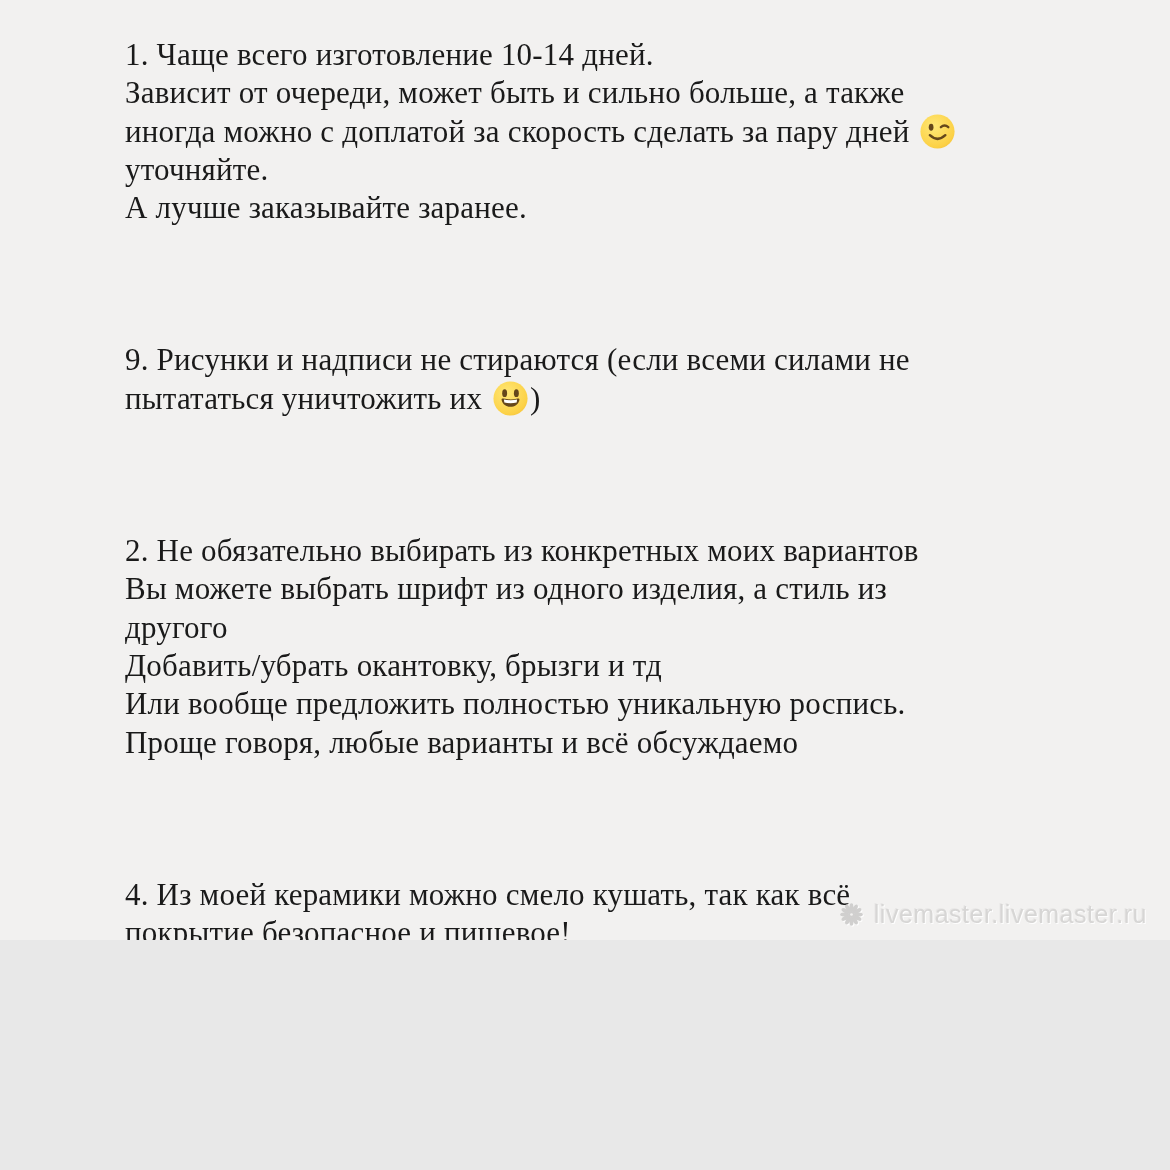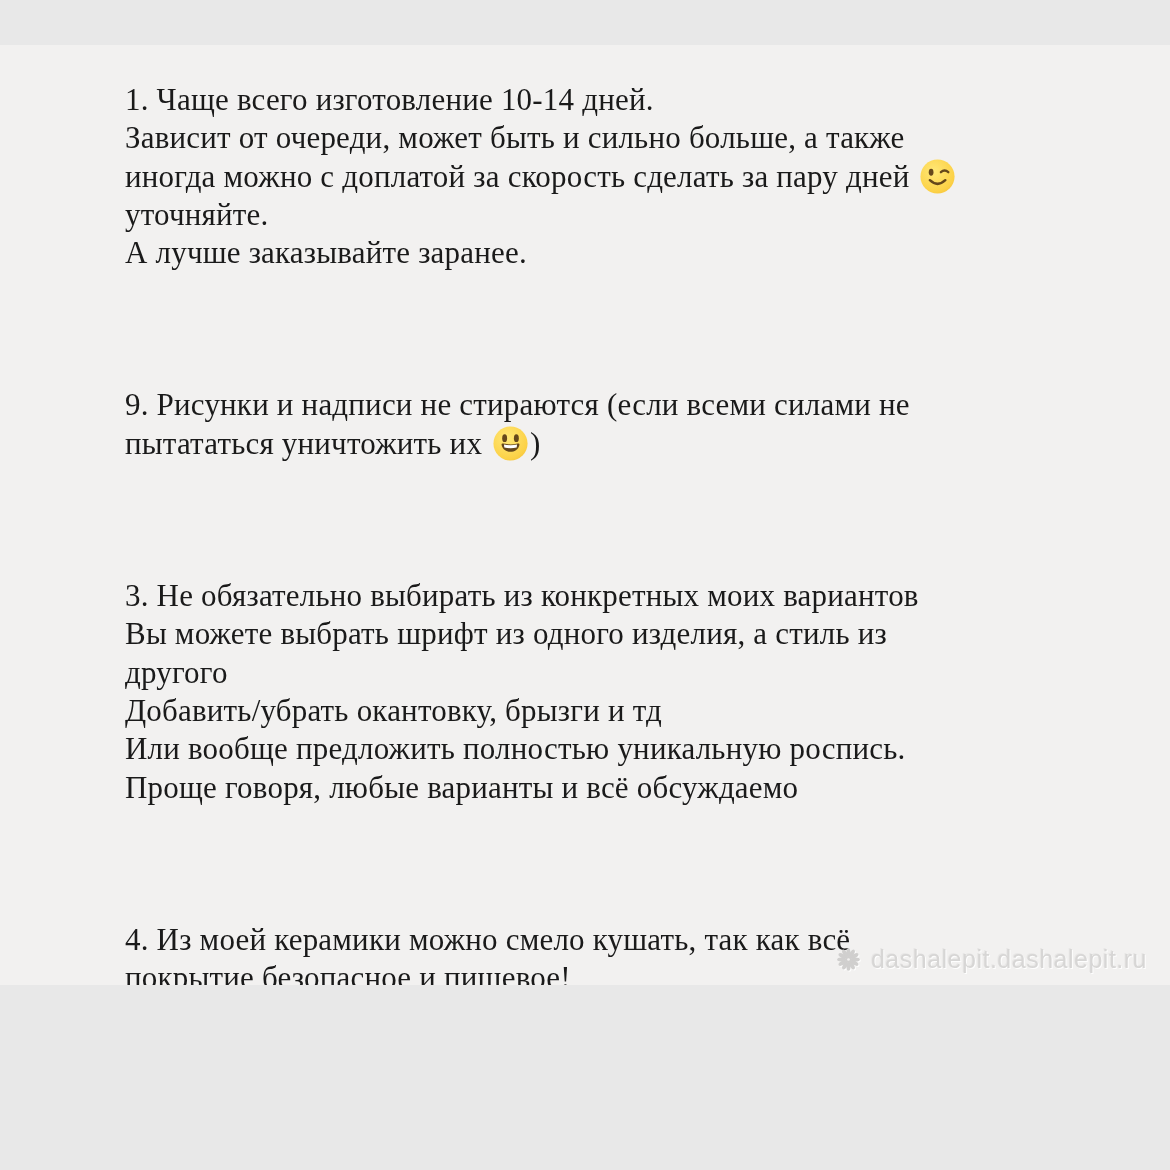--- a/index.html
+++ b/index.html
@@ -6,21 +6,20 @@
   html, body { margin: 0; padding: 0; }
   body { background: #e8e8e8; }
 
   .canvas {
     position: relative;
     width: 1170px;
     height: 940px;
     background: #f2f1f0;
     overflow: hidden;
     font-family: "Liberation Serif", "DejaVu Serif", serif;
-    margin-top: 45px;
   }
 
   .content {
     position: absolute;
     top: 36px;
     left: 125px;
     right: 110px;
   }
 
   .para {
@@ -96,21 +95,21 @@
             <stop offset="1" stop-color="#f3bd38"></stop>
           </radialGradient>
         </defs>
         <circle cx="18" cy="18" r="16.6" fill="url(#gGrin)"></circle>
         <ellipse cx="12.3" cy="12.8" rx="2.4" ry="3.8" fill="#65471b"></ellipse>
         <ellipse cx="23.7" cy="12.8" rx="2.4" ry="3.8" fill="#65471b"></ellipse>
         <path d="M9.4 19.6 C 11.5 28.2 24.5 28.2 26.6 19.6 C 27 18.4 26.1 17.8 24.8 18.1 C 20.4 19.2 15.6 19.2 11.2 18.1 C 9.9 17.8 9 18.4 9.4 19.6 Z" fill="#65471b"></path>
         <path d="M11.6 18.9 q 6.4 1.5 12.8 0 l -0.4 3 q -6 1.3 -12 0 z" fill="#ffffff"></path>
       </svg></span><span>)</span></p>
 
-    <p class="para">3. Не обязательно выбирать из конкретных моих вариантов
+    <p class="para">2. Не обязательно выбирать из конкретных моих вариантов
 Вы можете выбрать шрифт из одного изделия, а стиль из
 другого
 Добавить/убрать окантовку, брызги и тд
 Или вообще предложить полностью уникальную роспись.
 Проще говоря, любые варианты и всё обсуждаемо</p>
 
     <p class="para">4. Из моей керамики можно смело кушать, так как всё
 покрытие безопасное и пищевое!
 Её можно греть в микроволновой и духовой печах, ведь
 обжигается она на 1100+ градусах!
@@ -134,16 +133,16 @@
         <ellipse cx="13" cy="6.2" rx="2" ry="4.1" transform="rotate(210 13 13)"></ellipse>
         <ellipse cx="13" cy="6.2" rx="2" ry="4.1" transform="rotate(240 13 13)"></ellipse>
         <ellipse cx="13" cy="6.2" rx="2" ry="4.1" transform="rotate(270 13 13)"></ellipse>
         <ellipse cx="13" cy="6.2" rx="2" ry="4.1" transform="rotate(300 13 13)"></ellipse>
         <ellipse cx="13" cy="6.2" rx="2" ry="4.1" transform="rotate(330 13 13)"></ellipse>
         <circle cx="13" cy="13" r="3.4"></circle>
       </g>
       <circle cx="13" cy="13" r="1.3" fill="#f2f1f0"></circle>
     </svg>
       </span>
-    <span class="wm-text">dashalepit.dashalepit.ru</span>
+    <span class="wm-text">livemaster.livemaster.ru</span>
   </div>
 
 </div>
 
 </body></html>

